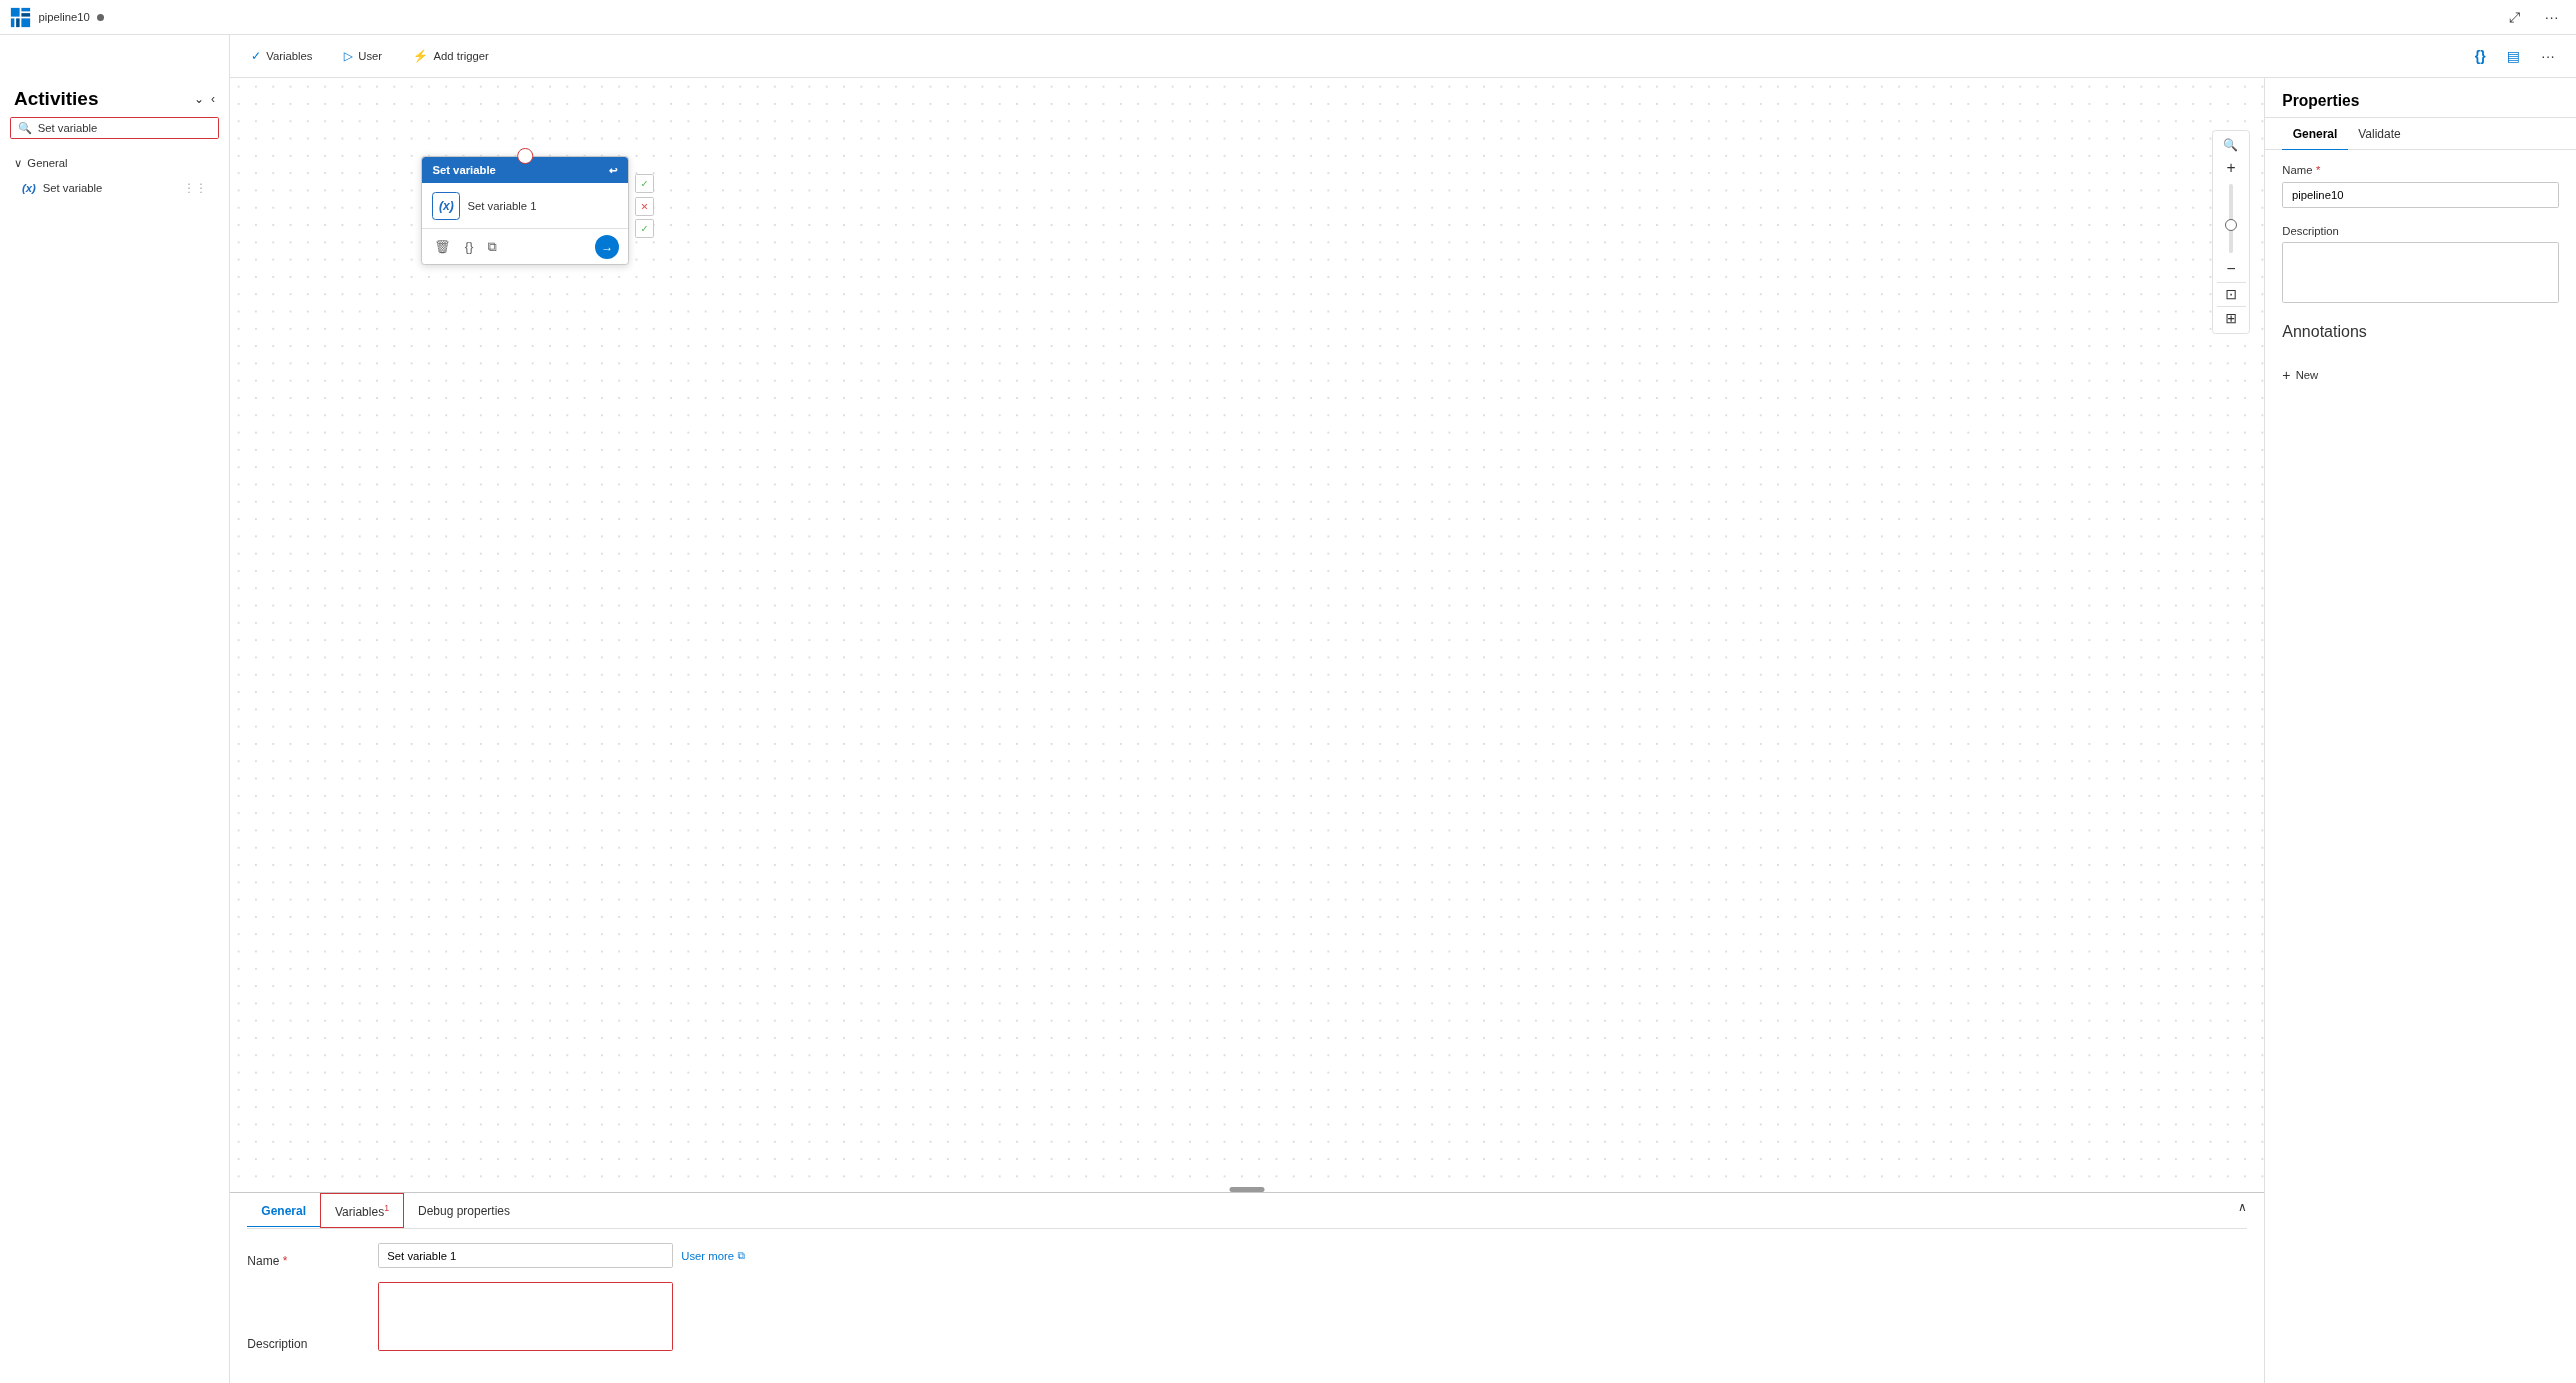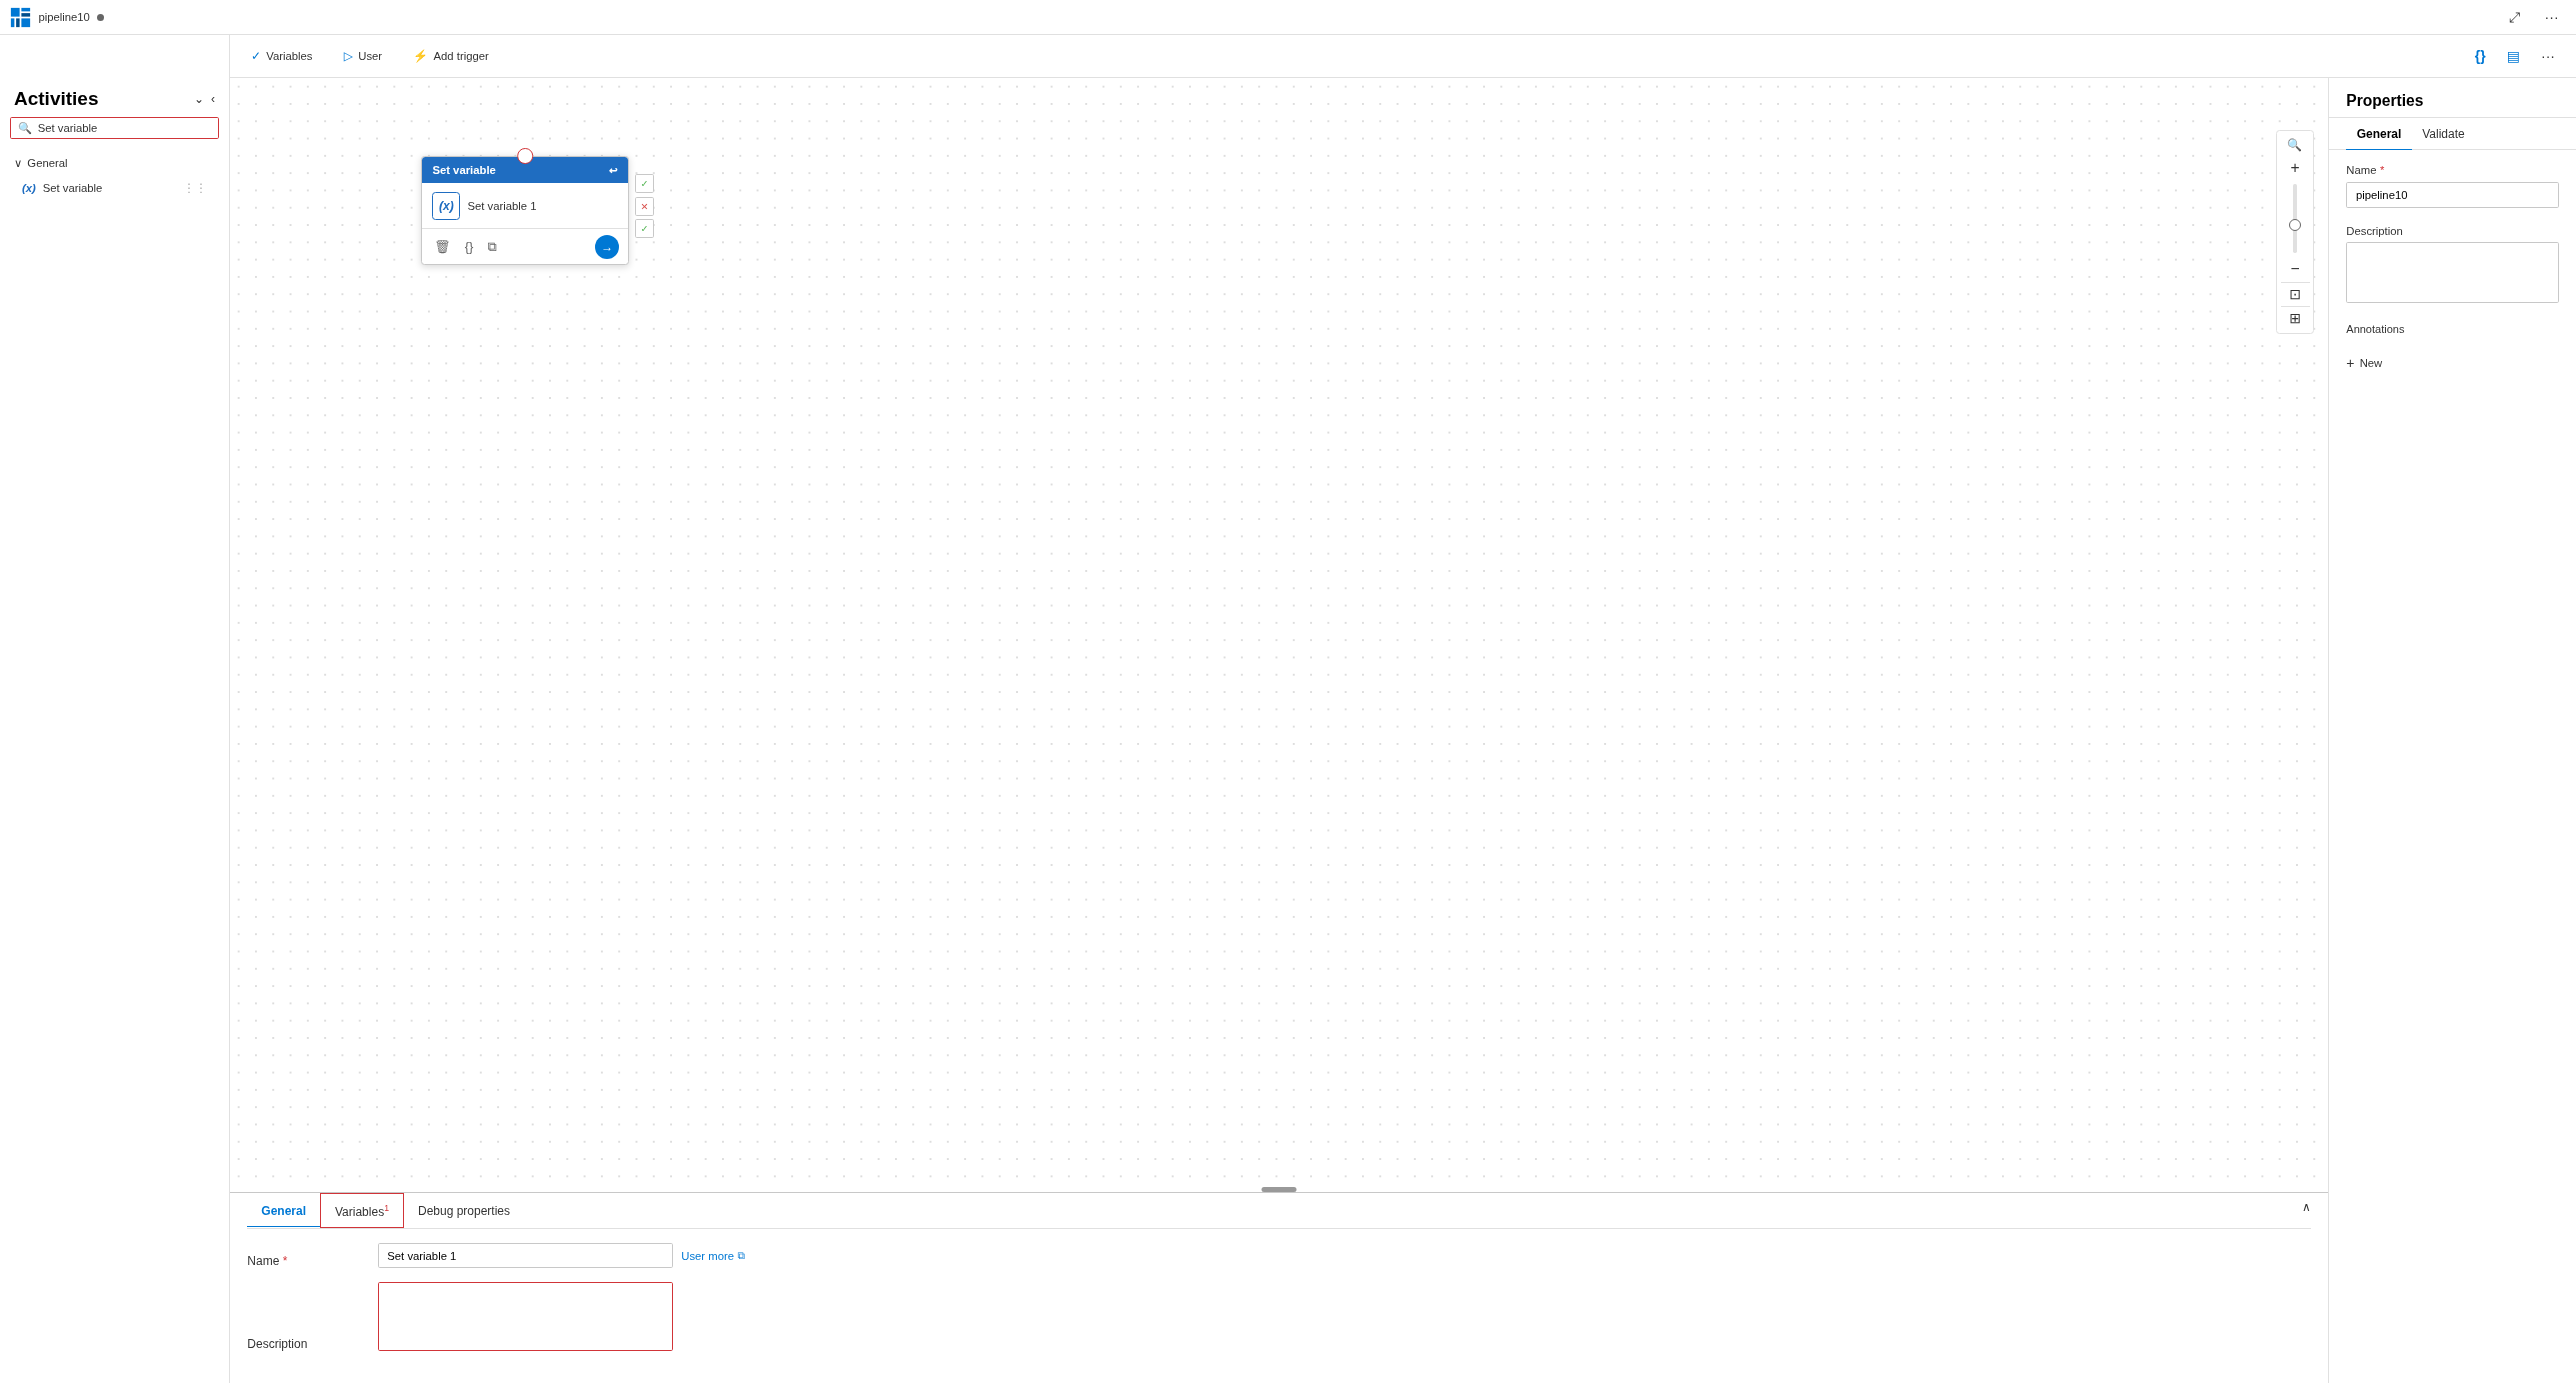--- a/index.html
+++ b/index.html
@@ -224,21 +224,21 @@
       padding: 7px 8.7px; font-size: 11.3px; width: 295px; height: 69px;
       outline: none; resize: none;
     }
     .learn-more-link {
       color: #0078d4; font-size: 11.3px; text-decoration: none;
       display: flex; align-items: center; gap: 3.5px;
     }
 
     
     .right-panel {
-      width: 248px; border-left: 0.9px solid #e0e0e0;
+      width: 312px; border-left: 0.9px solid #e0e0e0;
       background: #fff; padding-top: 43px; flex-shrink: 0;
       display: flex; flex-direction: column;
     }
     .right-panel-header {
       padding: 14px 17.3px 7px 17.3px;
       font-size: 15.6px; font-weight: 600; color: #000;
       border-bottom: 0.9px solid #e0e0e0;
     }
     .right-panel-tabs {
       display: flex; border-bottom: 0.9px solid #e0e0e0;
@@ -263,21 +263,21 @@
     .right-field-input {
       width: 100%; border: 0.9px solid #c8c8c8; border-radius: 1.7px;
       padding: 6px 8.7px; font-size: 11.3px; outline: none;
     }
     .right-field-textarea {
       width: 100%; border: 0.9px solid #c8c8c8; border-radius: 1.7px;
       padding: 6px 8.7px; font-size: 11.3px; outline: none;
       resize: none; height: 61px;
     }
     .right-annotations-label {
-      font-size: 11px; font-weight: 500; margin-bottom: 16px;
+      font-size: 16px; font-weight: 500; margin-bottom: 22px;
     }
     .right-new-btn {
       display: flex; align-items: center; gap: 5.2px;
       background: none; border: none; cursor: pointer;
       color: #333; font-size: 11.3px; padding: 3.5px 0;
     }
     .plus-icon { font-size: 14px; color: #333; }
   </style>
 </head>
 <body>

